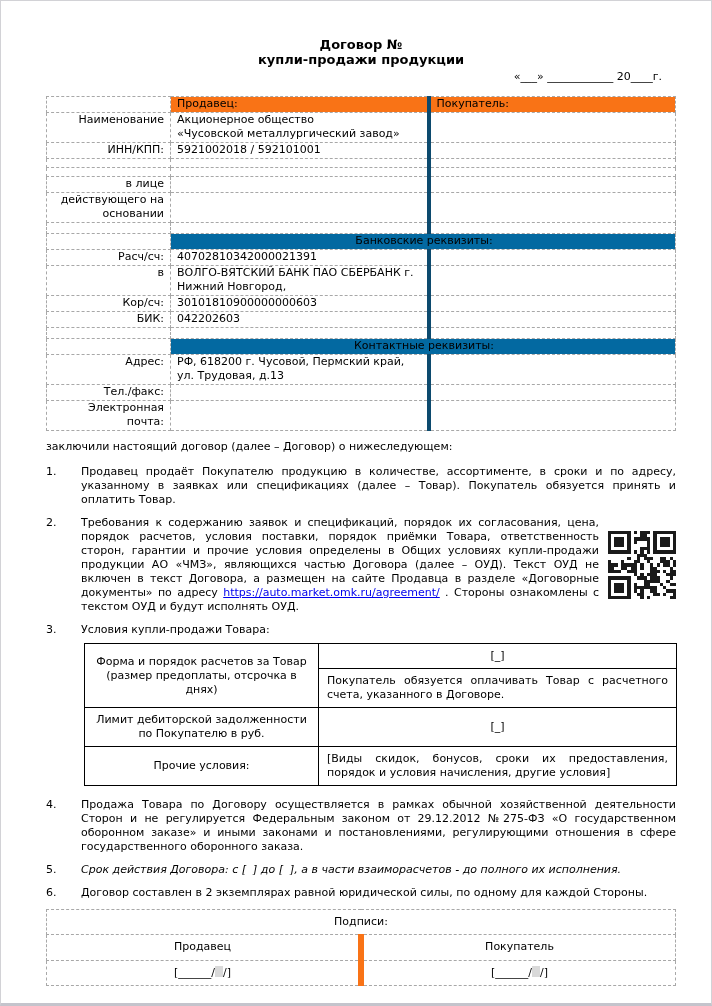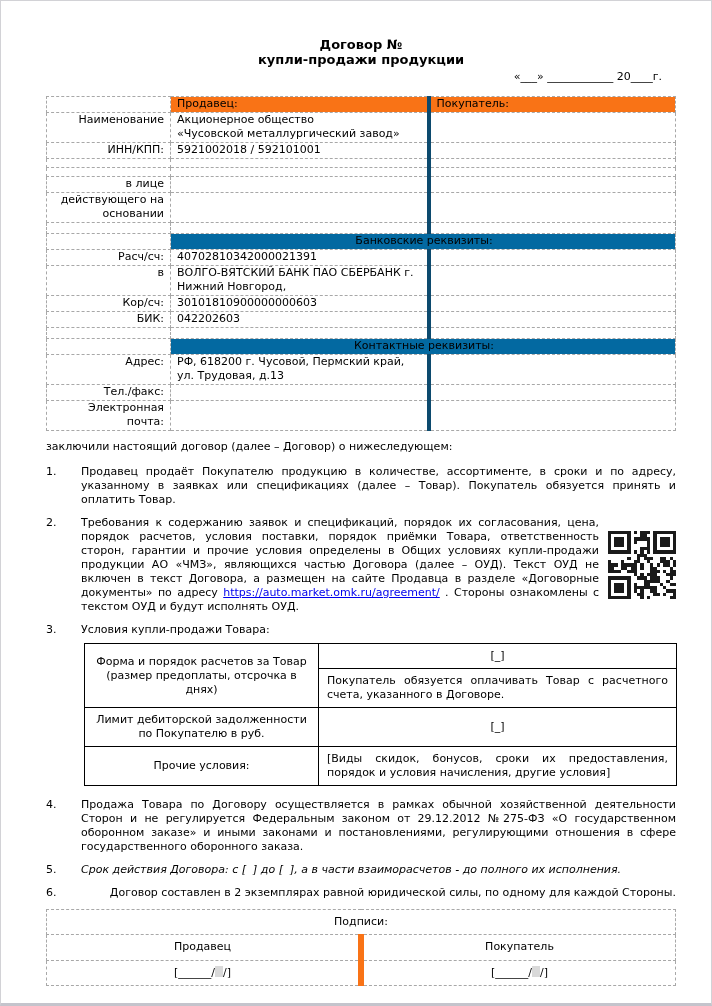--- a/index.html
+++ b/index.html
@@ -449,21 +449,21 @@
     <div class="clause-body">Продажа Товара по Договору осуществляется в рамках обычной хозяйственной деятельности Сторон и не регулируется Федеральным законом от 29.12.2012 №275-ФЗ «О государственном оборонном заказе» и иными законами и постановлениями, регулирующими отношения в сфере государственного оборонного заказа.</div>
   </div>
 
   <div class="clause">
     <div class="clause-num">5.</div>
     <div class="clause-body" style="text-align:left;font-style:italic;">Срок действия Договора: с [&nbsp;&nbsp;] до [&nbsp;&nbsp;], а в части взаиморасчетов - до полного их исполнения.</div>
   </div>
 
   <div class="clause">
     <div class="clause-num">6.</div>
-    <div class="clause-body" style="text-align:right;">Договор составлен в 2 экземплярах равной юридической силы, по одному для каждой Стороны.</div>
+    <div class="clause-body" style="text-align:left;">Договор составлен в 2 экземплярах равной юридической силы, по одному для каждой Стороны.</div>
   </div>
 
   <table class="signs">
     <tbody>
         <tr>
       <td colspan="2">Подписи:</td>
     </tr>
     <tr>
       <td class="caption">Продавец</td>
       <td class="caption right">Покупатель</td>

